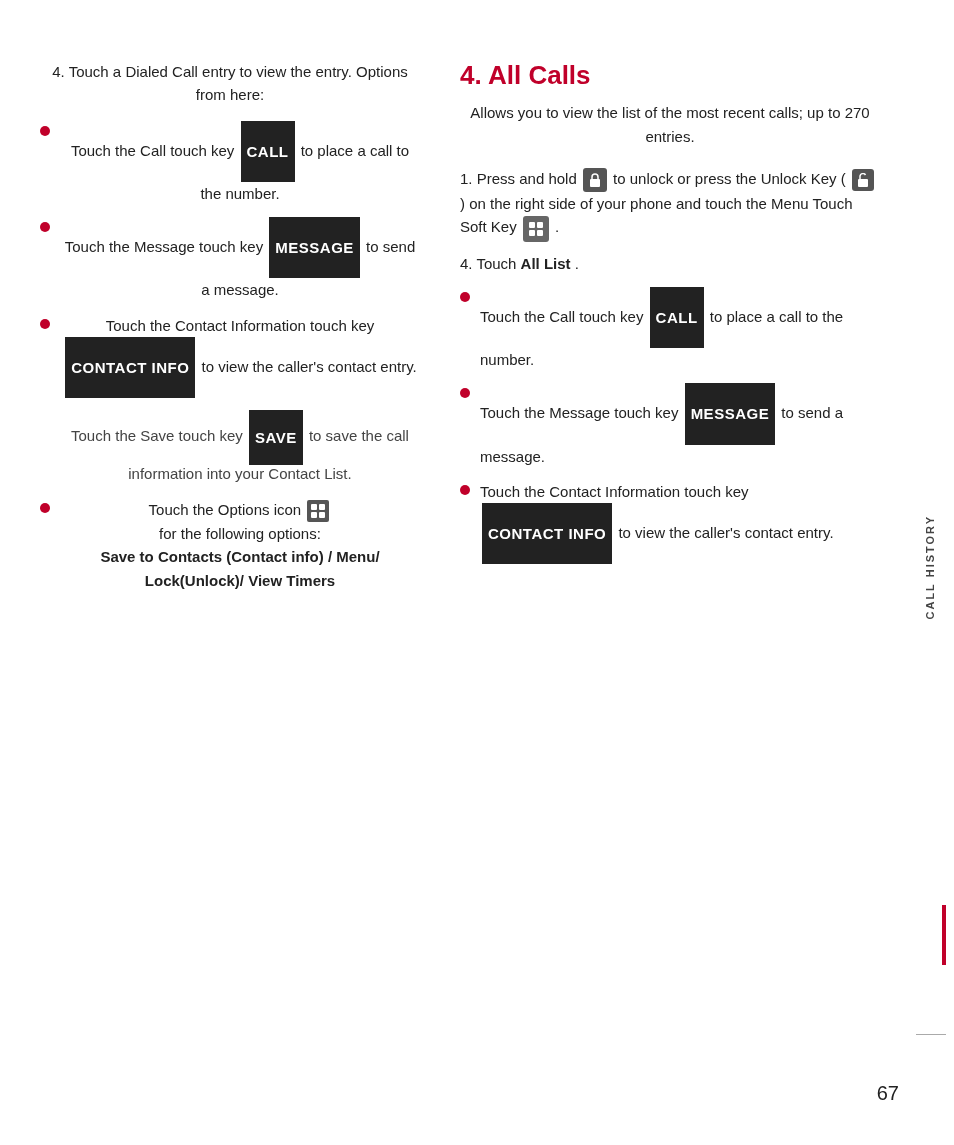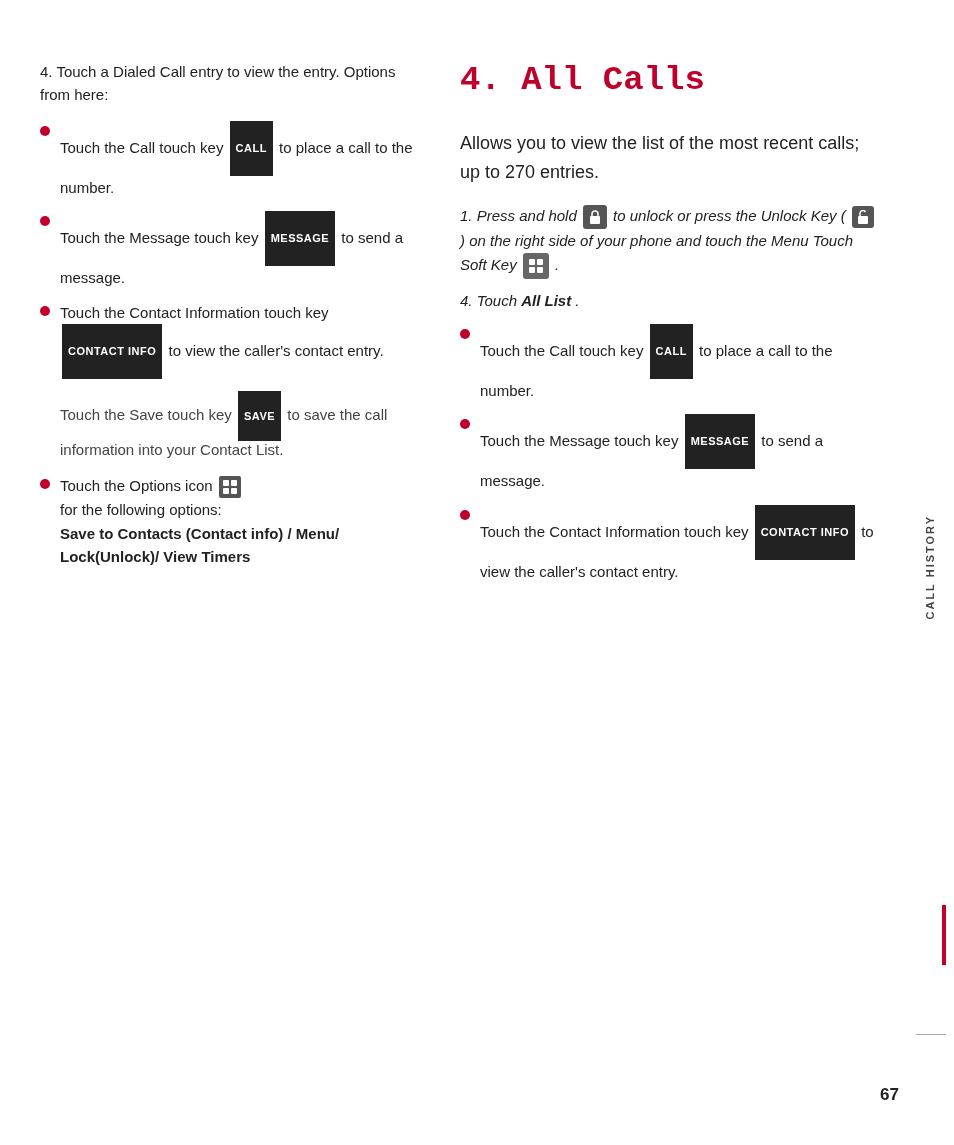--- a/index.html
+++ b/index.html
@@ -20,20 +20,21 @@
     .main-content {
       display: flex;
       flex: 1;
       padding: 60px 20px 60px 40px;
       gap: 30px;
     }
     .left-column {
       flex: 1;
       max-width: 390px;
       padding-right: 10px;
+      text-align: center;
     }
     .right-column {
       flex: 1;
       max-width: 420px;
     }
     .sidebar {
       width: 48px;
       display: flex;
       flex-direction: column;
       align-items: center;
@@ -64,23 +65,22 @@
       height: 1px;
       background: #aaa;
       position: absolute;
       bottom: 110px;
       right: 8px;
     }
     .page-number {
       position: absolute;
       bottom: 40px;
       right: 55px;
-      font-size: 17px;
+      font-size: 20px;
       color: #222;
-      font-weight: bold;
     }
     .section-title-small {
       font-size: 15px;
       margin-bottom: 14px;
       line-height: 1.55;
     }
     .bullet-list {
       list-style: none;
       padding-left: 0;
     }
@@ -100,57 +100,56 @@
       margin-right: 10px;
       flex-shrink: 0;
     }
     .bullet-content {
       flex: 1;
     }
     .key-badge {
       display: inline-block;
       background: #222;
       color: #fff;
-      font-size: 11px;
+      font-size: 15px;
       font-weight: bold;
       padding: 19px 6px;
       margin: 0 2px;
       letter-spacing: 0.5px;
       vertical-align: middle;
     }
     .or-text {
       margin: 10px 0 10px 20px;
       color: #444;
     }
     .bold-options {
       font-weight: bold;
     }
 
     
     .section-heading {
-      font-size: 34px;
+      font-size: 26px;
       font-weight: bold;
       color: #c0002a;
-      margin-bottom: 28px;
+      margin-bottom: 10px;
       line-height: 1.2;
-      font-family: Liberation Mono, monospace;
     }
     .intro-text {
-      font-size: 18px;
+      font-size: 15px;
       line-height: 1.6;
       margin-bottom: 18px;
+      text-align: center;
     }
     .numbered-list {
       list-style: none;
       padding-left: 0;
     }
     .numbered-list li {
       margin-bottom: 10px;
       line-height: 1.55;
-      font-style: italic;
     }
     .num-label {
       font-weight: normal;
     }
 
     
     .icon-lock {
       display: inline-flex;
       align-items: center;
       justify-content: center;

